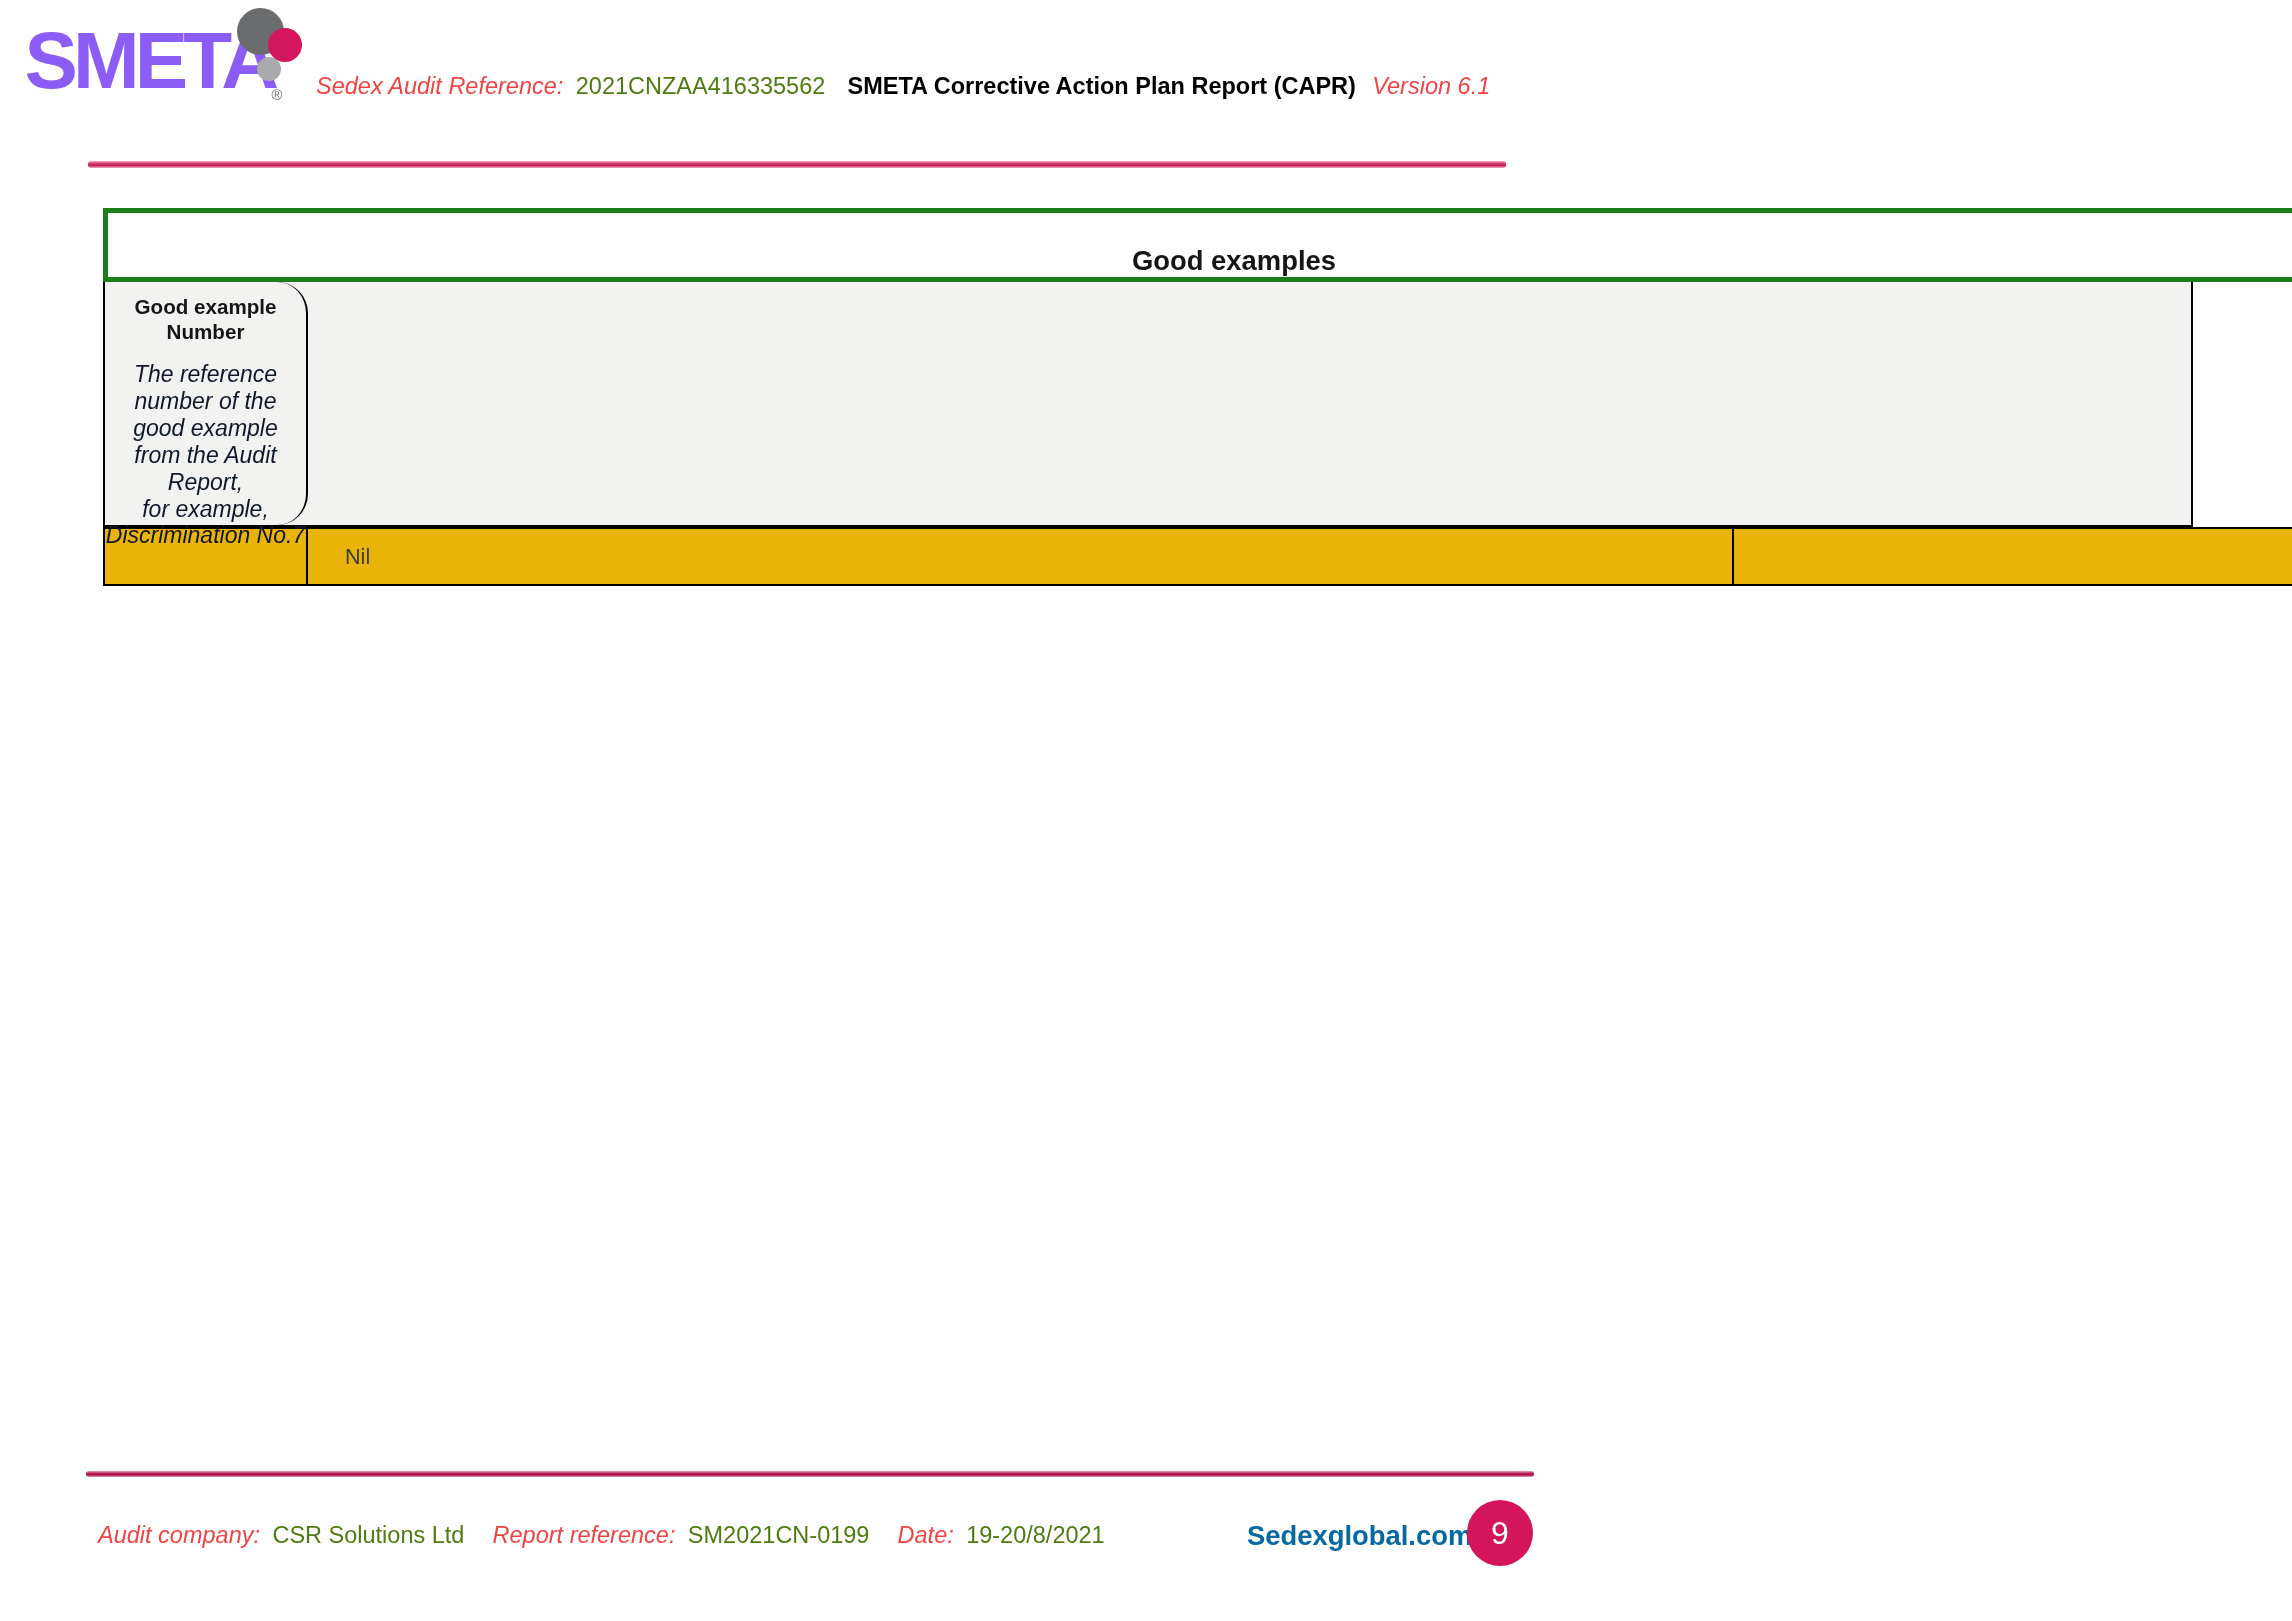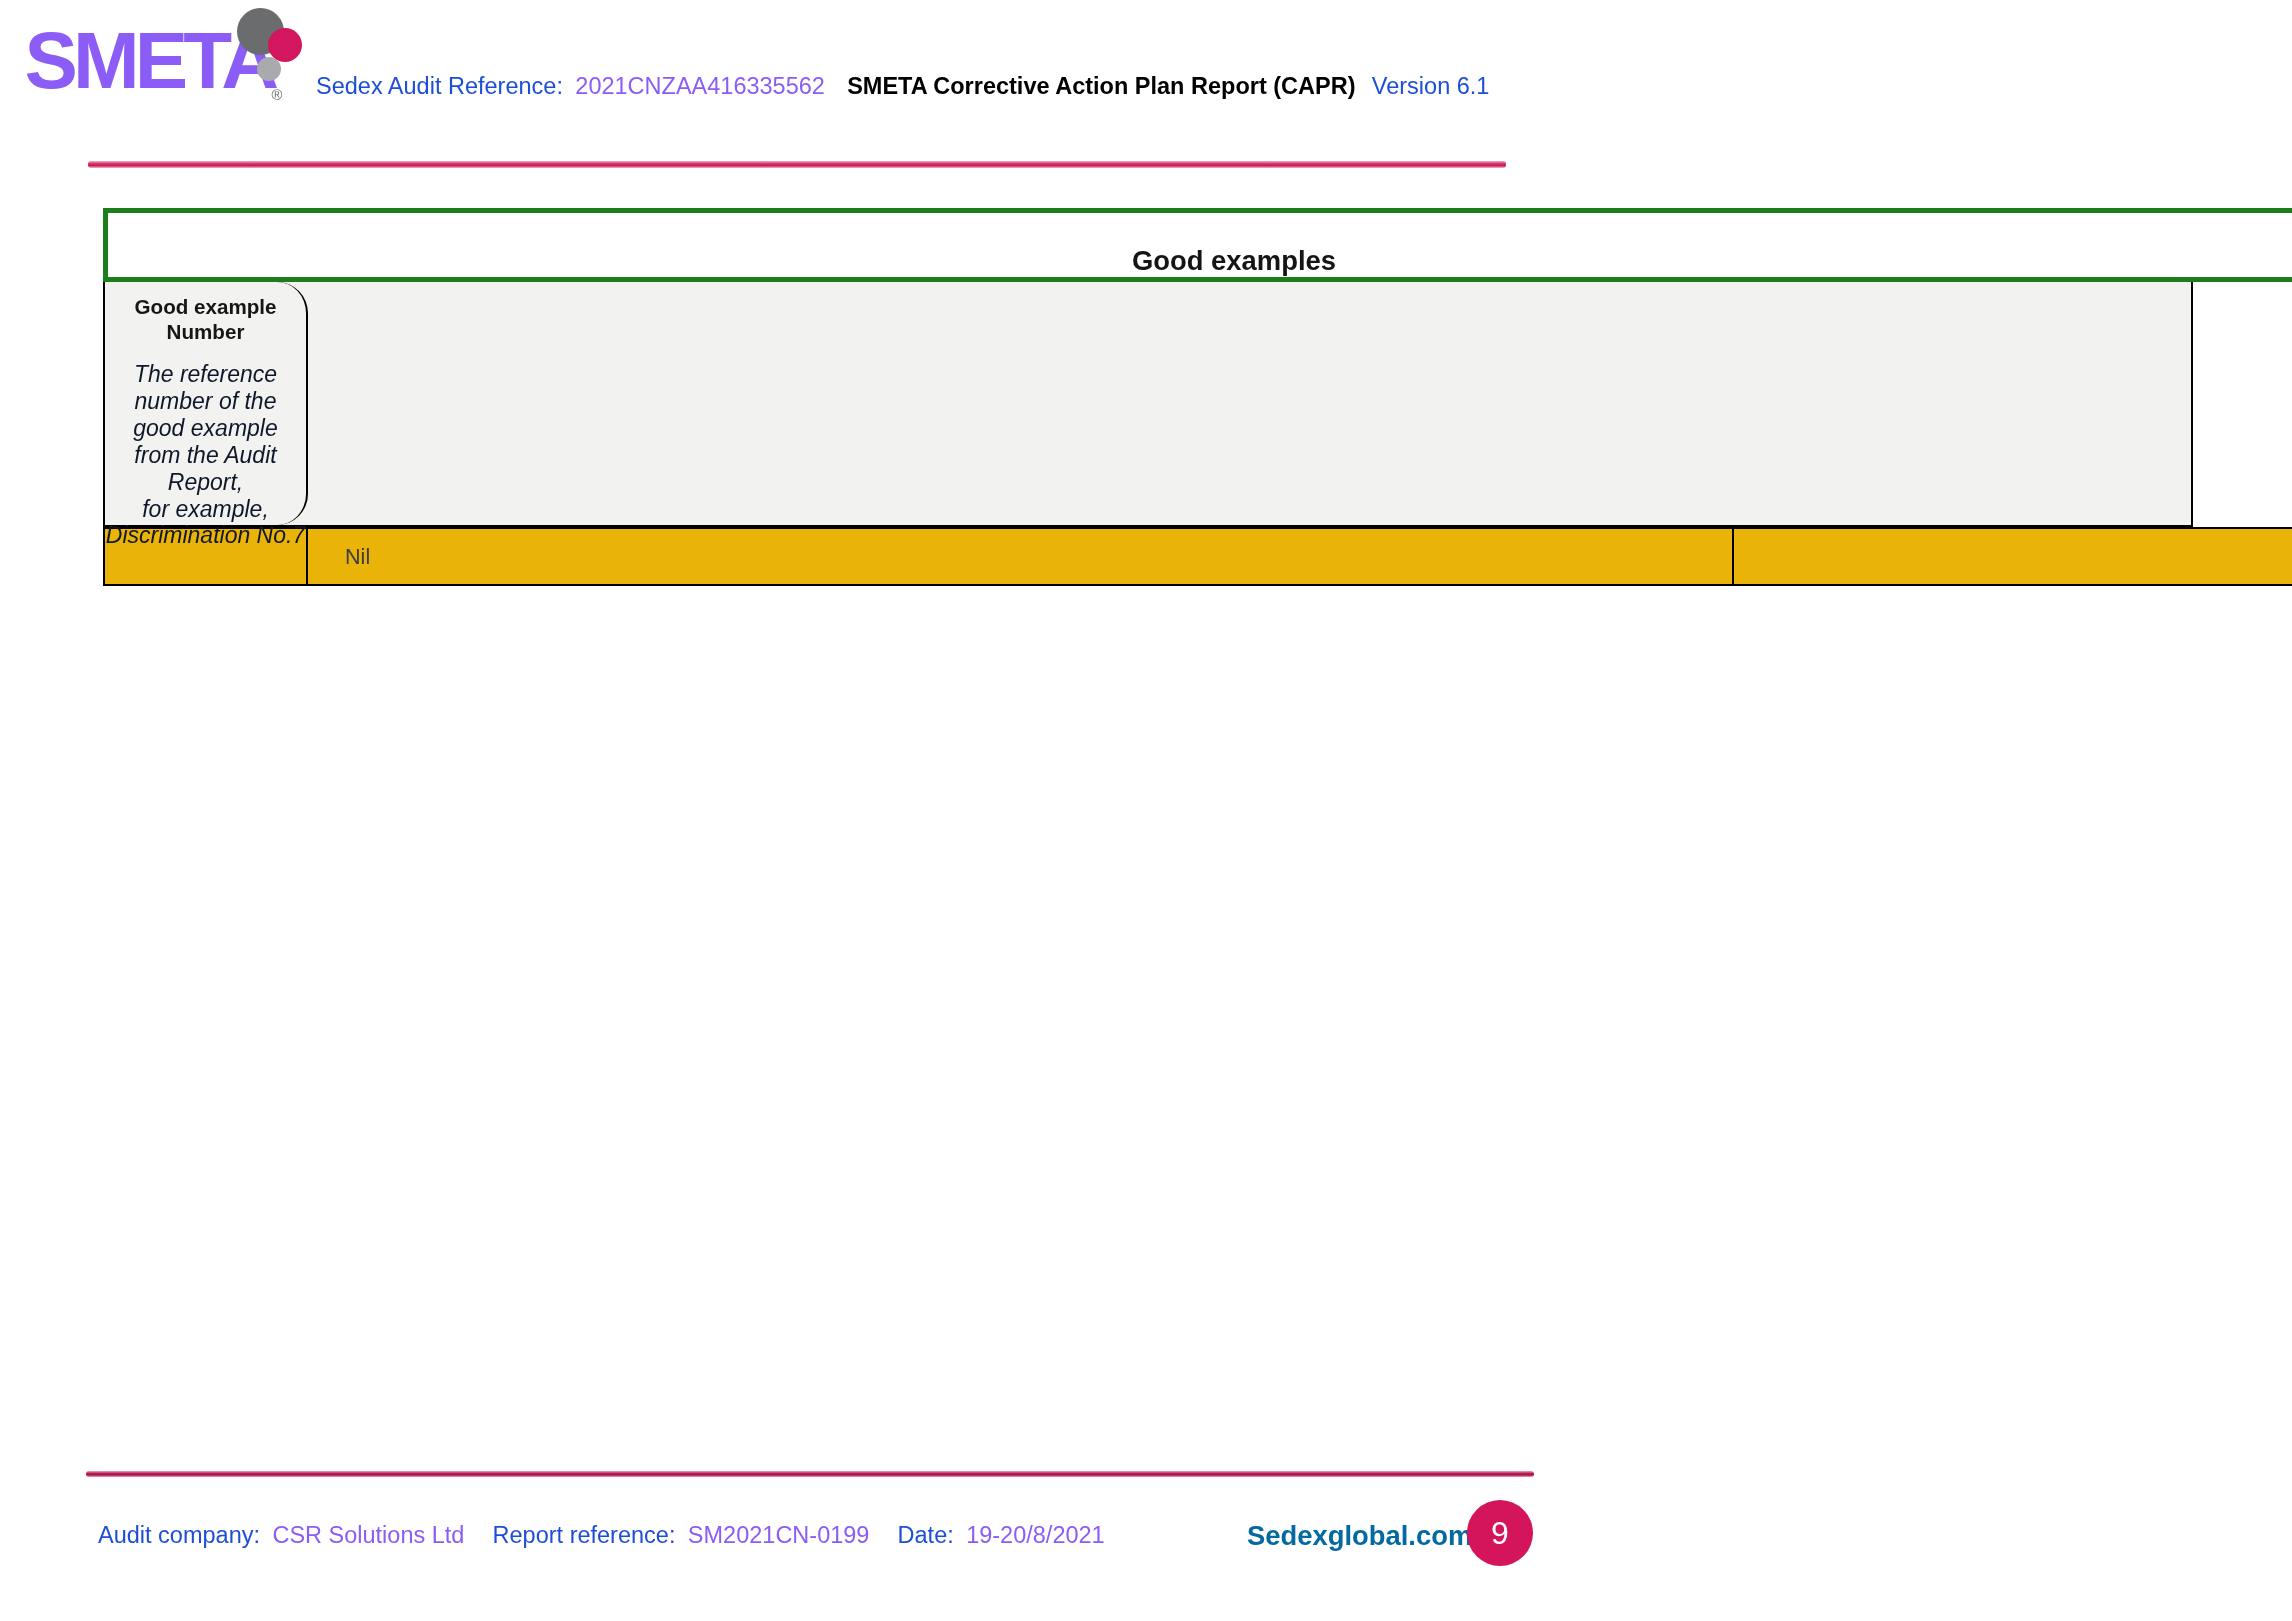--- a/index.html
+++ b/index.html
@@ -16,22 +16,22 @@
     letter-spacing:-4.9px; color:#8b5cf6; line-height:1;
   }
   .logo-reg { position:absolute; left:247px; top:73px; font-size:14.7px; color:#6a6a6a; }
   .dot { position:absolute; border-radius:50%; }
   .dot-big   { left:212px; top:-5.9px;  width:47px; height:47px; background:#6b6c6e; }
   .dot-small { left:232px; top:43px; width:24.5px; height:24.5px; background:#a8aaad; }
   .dot-pink  { left:243px; top:14.7px; width:34px; height:34px; background:#d4165e; }
 
   
   .header-meta { position:absolute; left:316px; top:73px; font-size:23.5px; white-space:nowrap; }
-  .pink { color:#1d4ed8; }
-  .val  { color:#8b5cf6; margin-left:5.9px; }
+  .pink { color:#ef4444;font-style:italic; }
+  .val  { color:#4d7c0f; margin-left:5.9px; }
   .report-title { color:#000; font-weight:700; margin-left:15.7px; }
   .version { margin-left:9.8px; }
 
   
   .top-divider {
     position:absolute; left:88px; top:161px; width:1418px; height:6.9px;
     background:linear-gradient(to bottom,#f4b3c8 0%,#d63a72 35%,#c41d56 65%,#f4b3c8 100%);
     border-radius:2.9px;
   }
   .footer-divider {

